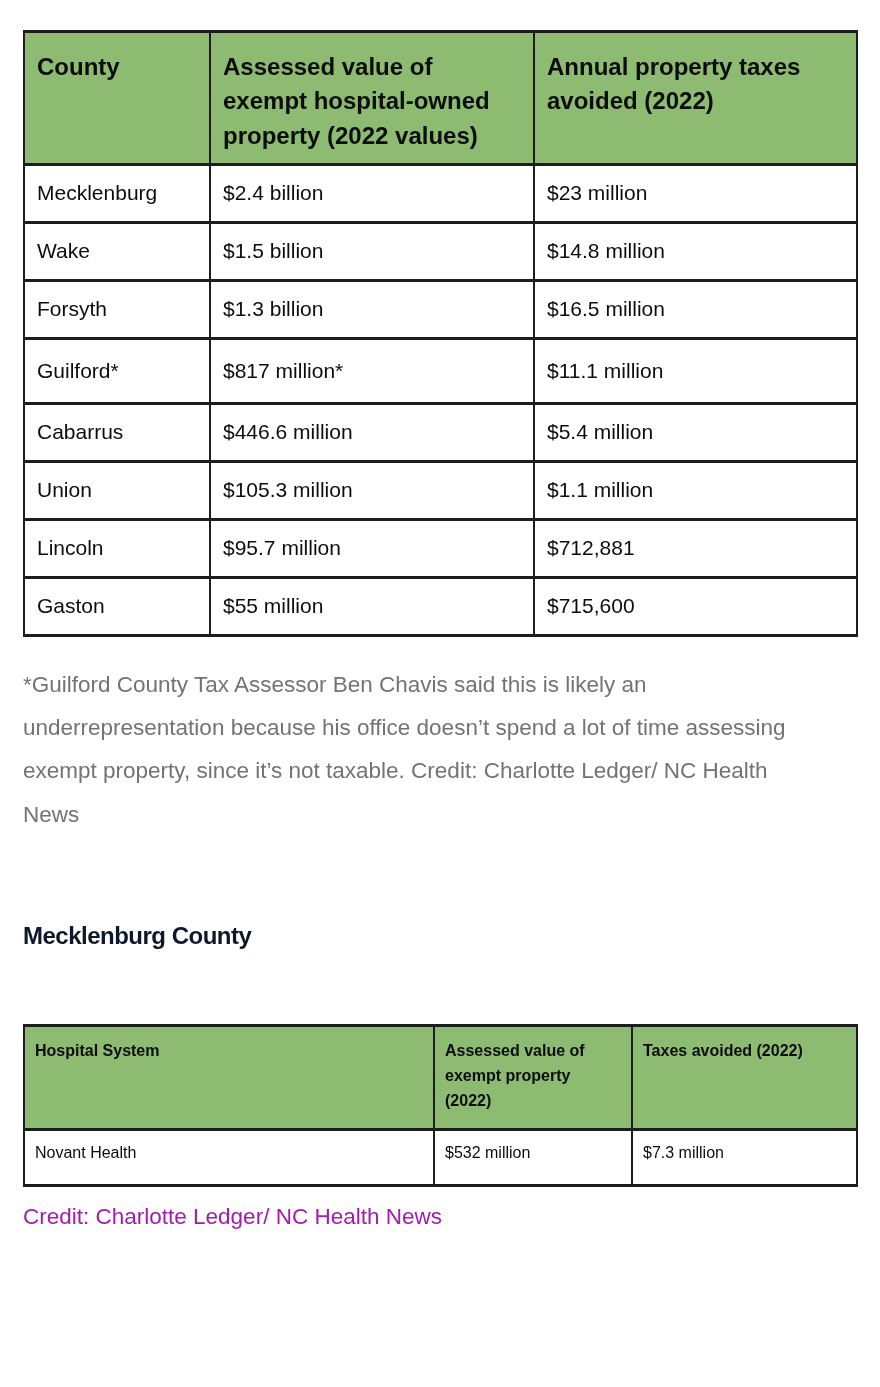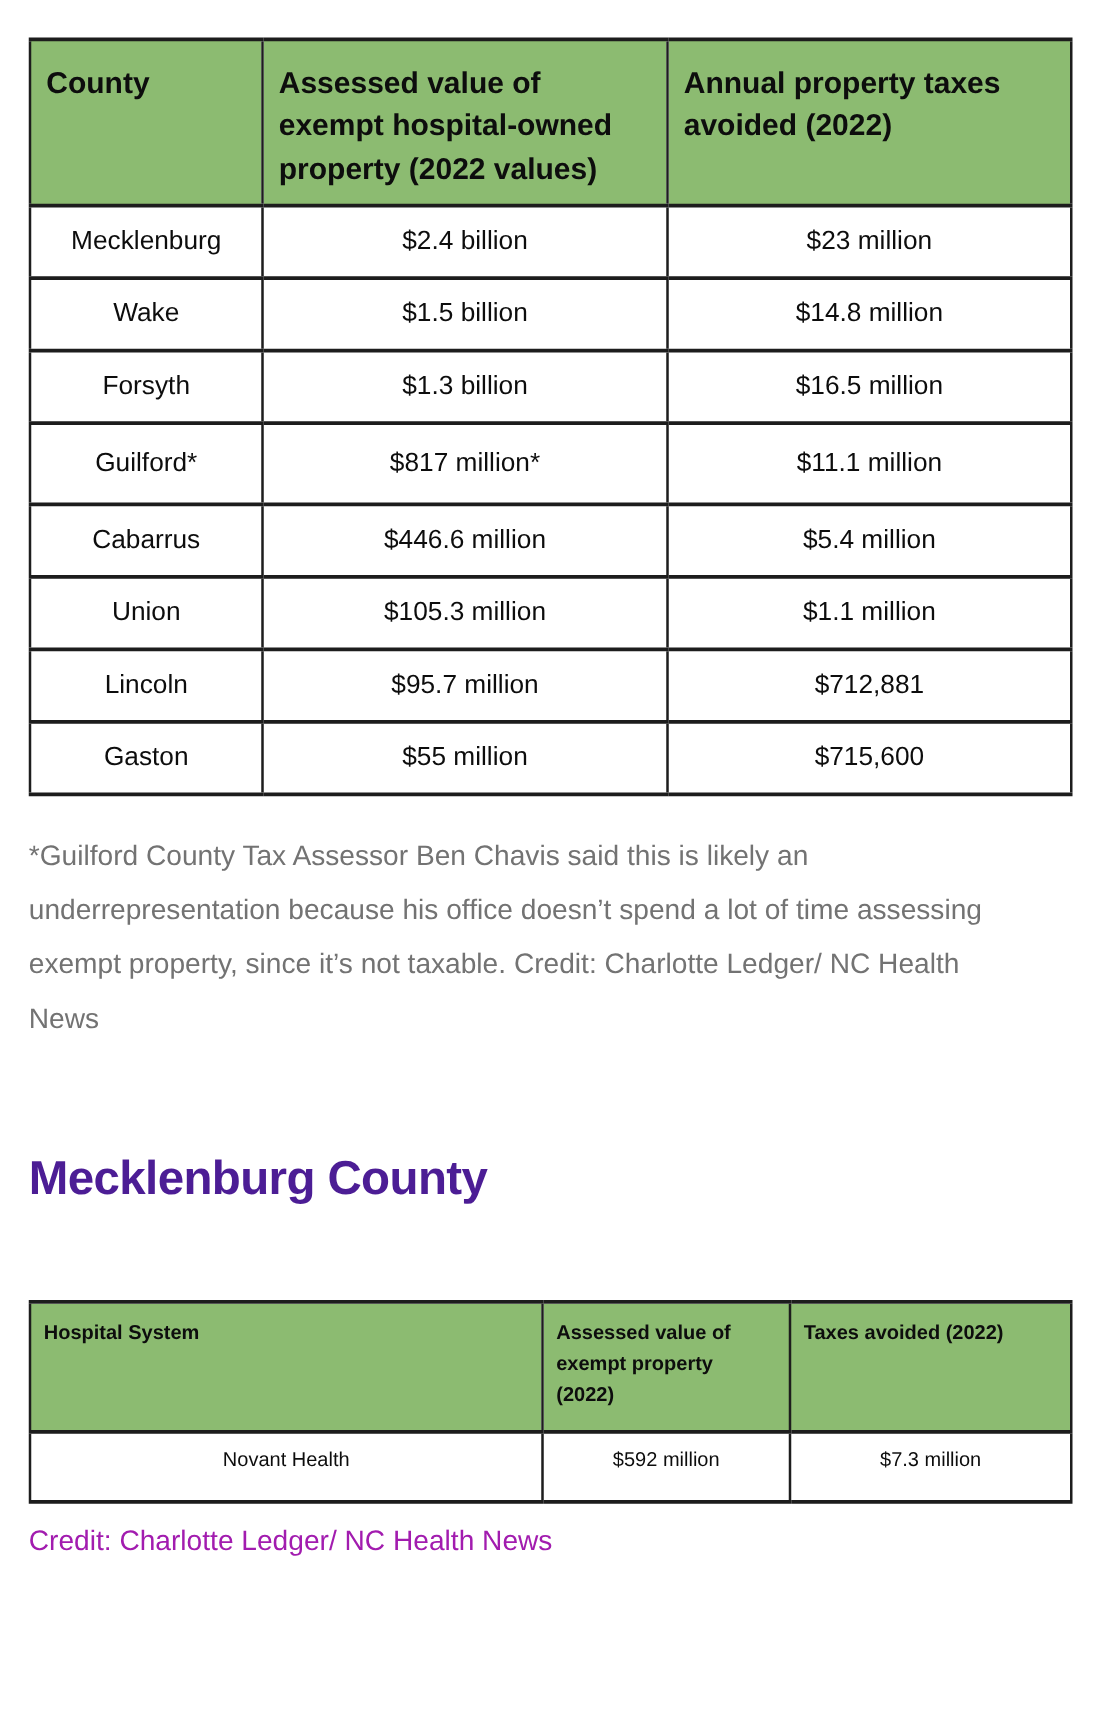--- a/index.html
+++ b/index.html
@@ -17,21 +17,20 @@
     table-layout: fixed;
     width: 833px;
     background: #ffffff;
   }
   table.data-table th, table.data-table td {
     border: 2px solid #1d1d1d;
     border-top-width: 3px;
     border-bottom-width: 3px;
     white-space: pre-line;
     overflow: hidden;
-    text-align: center;
   }
   table.data-table th {
     background: #8cbb71;
     font-weight: bold;
     text-align: left;
     vertical-align: top;
     color: #0d0d0d;
   }
 
   
@@ -60,25 +59,25 @@
   }
   .credit {
     margin-top: 17px;
     font-size: 22.5px;
     color: #a21caf;
   }
 
   
   .section-heading {
     margin: 86px 0 0 0;
-    font-size: 38px;
+    font-size: 24px;
     line-height: 1.15;
     font-weight: 800;
     letter-spacing: -0.5px;
-    color: #4c1d95;
+    color: #0f172a;
   }
 
   
   .hospital-table { margin-top: 75px; border-radius: 19px; }
   .hospital-table th {
     height: 104px;
     padding: 12px 10px 8px 10px;
     font-size: 16px;
     line-height: 1.55;
   }
@@ -172,21 +171,21 @@
         <th>Hospital System</th>
         <th>Assessed value of
 exempt property
 (2022)</th>
         <th>Taxes avoided (2022)</th>
       </tr>
     </thead>
     <tbody>
       <tr class="row-2">
         <td>Novant Health</td>
-        <td>$592 million</td>
+        <td>$532 million</td>
         <td>$7.3 million</td>
       </tr>
     </tbody>
   </table>
 
   <p class="credit">Credit: Charlotte Ledger/ NC Health News</p>
 
 </div>
 
 </body></html>

